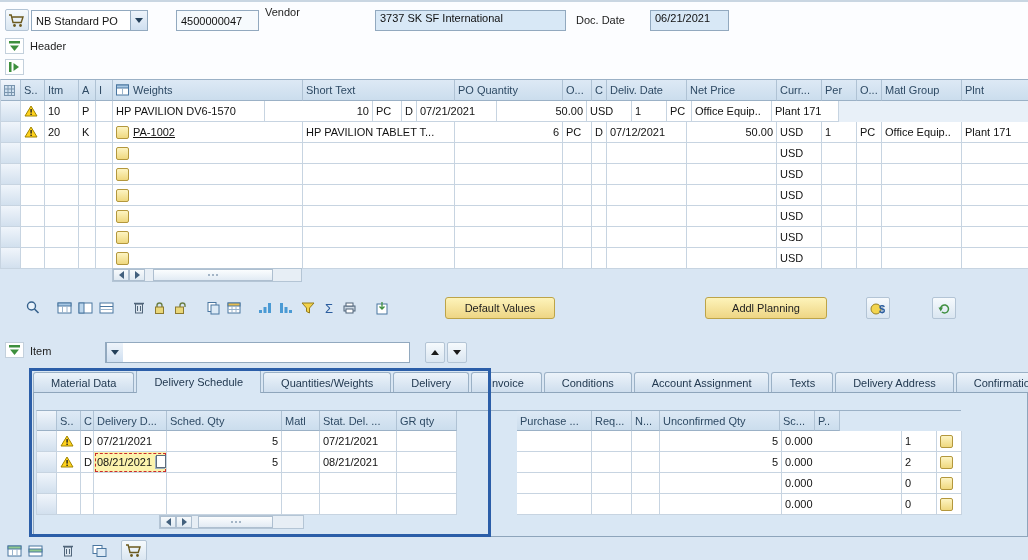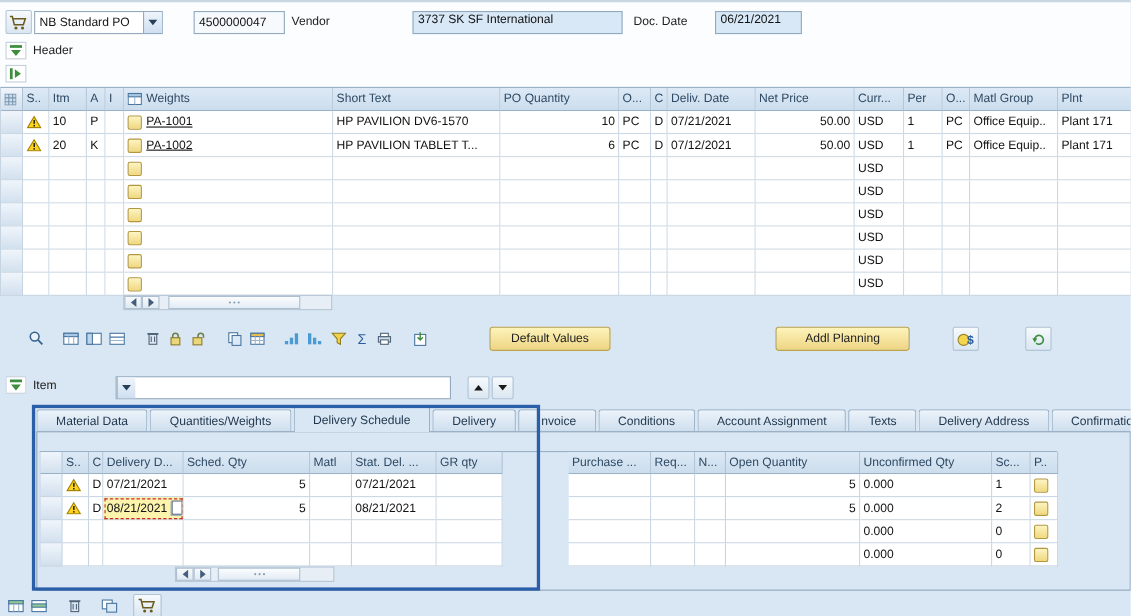--- a/index.html
+++ b/index.html
@@ -64,21 +64,21 @@
           <circle cx="12.5" cy="12.5" r="1.4" fill="#6b5a1e"></circle>
         </svg>
     </div>
     <div class="combo" style="left:31px;top:8px;width:117px">
       <span class="txt">NB Standard PO</span>
       <span class="dbtn">
           <span class="tri-d"></span>
         </span>
     </div>
     <input class="field" style="left: 176px; top: 8px; width: 83px;" value="4500000047">
-    <span class="lbl" style="left:265px;top:12px">Vendor</span>
+    <span class="lbl" style="left:265px;top:4px">Vendor</span>
     <div class="field disp" style="left:375px;top:8px;width:191px">3737 SK SF International</div>
     <span class="lbl" style="left:576px;top:12px">Doc. Date</span>
     <div class="field disp" style="left:650px;top:8px;width:79px">06/21/2021</div>
 
     <div class="gicon" style="left:5px;top:36px">
       <svg width="13" height="12">
           <rect x="1" y="1" width="11" height="2.5" fill="#3d8f3d"></rect>
           <polygon points="6.5,11 2,5.5 11,5.5" fill="#3d8f3d"></polygon>
         </svg>
     </div>
@@ -132,24 +132,20 @@
       <div class="tc" style="width:24px">
         <svg class="warn" width="14" height="12">
             <polygon points="7,1 13,11 1,11" fill="#ffd21e" stroke="#a08500"></polygon>
             <rect x="6.4" y="4" width="1.4" height="3.6" fill="#222"></rect>
             <rect x="6.4" y="8.6" width="1.4" height="1.4" fill="#222"></rect>
           </svg>
       </div>
       <div class="tc" style="width:34px">10</div>
       <div class="tc" style="width:17px">P</div>
       <div class="tc" style="width:17px"></div>
-      <div class="tc" style="width:190px">
-        <span class="ybox mgap"></span>
-        <span class="link">PA-1001</span>
-      </div>
       <div class="tc" style="width:152px">HP PAVILION DV6-1570</div>
       <div class="tc num" style="width:108px">10</div>
       <div class="tc" style="width:29px">PC</div>
       <div class="tc" style="width:15px">D</div>
       <div class="tc" style="width:80px">07/21/2021</div>
       <div class="tc num" style="width:90px">50.00</div>
       <div class="tc" style="width:45px">USD</div>
       <div class="tc" style="width:35px">1</div>
       <div class="tc" style="width:25px">PC</div>
       <div class="tc" style="width:80px">Office Equip..</div>
@@ -464,22 +460,22 @@
   </div>
   <div class="ibtn" style="left:425px;top:340px;width:20px;height:21px">
       <span class="tri-u"></span>
     </div>
   <div class="ibtn" style="left:447px;top:340px;width:20px;height:21px">
       <span class="tri-dd"></span>
     </div>
 
   <div class="tabstrip">
     <span class="tab">Material Data</span>
+    <span class="tab active">Delivery Schedule</span>
     <span class="tab">Quantities/Weights</span>
-    <span class="tab active">Delivery Schedule</span>
     <span class="tab">Delivery</span>
     <span class="tab">Invoice</span>
     <span class="tab">Conditions</span>
     <span class="tab">Account Assignment</span>
     <span class="tab">Texts</span>
     <span class="tab">Delivery Address</span>
     <span class="tab">Confirmations</span>
   </div>
 
   <div class="tabcontent">
@@ -490,21 +486,20 @@
         <div class="tc th" style="width:13px">C</div>
         <div class="tc th" style="width:73px">Delivery D...</div>
         <div class="tc th" style="width:115px">Sched. Qty</div>
         <div class="tc th" style="width:38px">Matl</div>
         <div class="tc th" style="width:77px">Stat. Del. ...</div>
         <div class="tc th" style="width:60px">GR qty</div>
         <div class="tc spc" style="width:60px"></div>
         <div class="tc th" style="width:75px">Purchase ...</div>
         <div class="tc th" style="width:40px">Req...</div>
         <div class="tc th" style="width:28px">N...</div>
-        <div class="tc th" style="width:122px">Open Quantity</div>
         <div class="tc th" style="width:120px">Unconfirmed Qty</div>
         <div class="tc th" style="width:35px">Sc...</div>
         <div class="tc th" style="width:25px">P..</div>
       </div>
 
       <div class="trow">
         <div class="tc sel" style="width:20px"></div>
         <div class="tc" style="width:24px">
           <svg class="warn" width="14" height="12">
               <polygon points="7,1 13,11 1,11" fill="#ffd21e" stroke="#a08500"></polygon>

